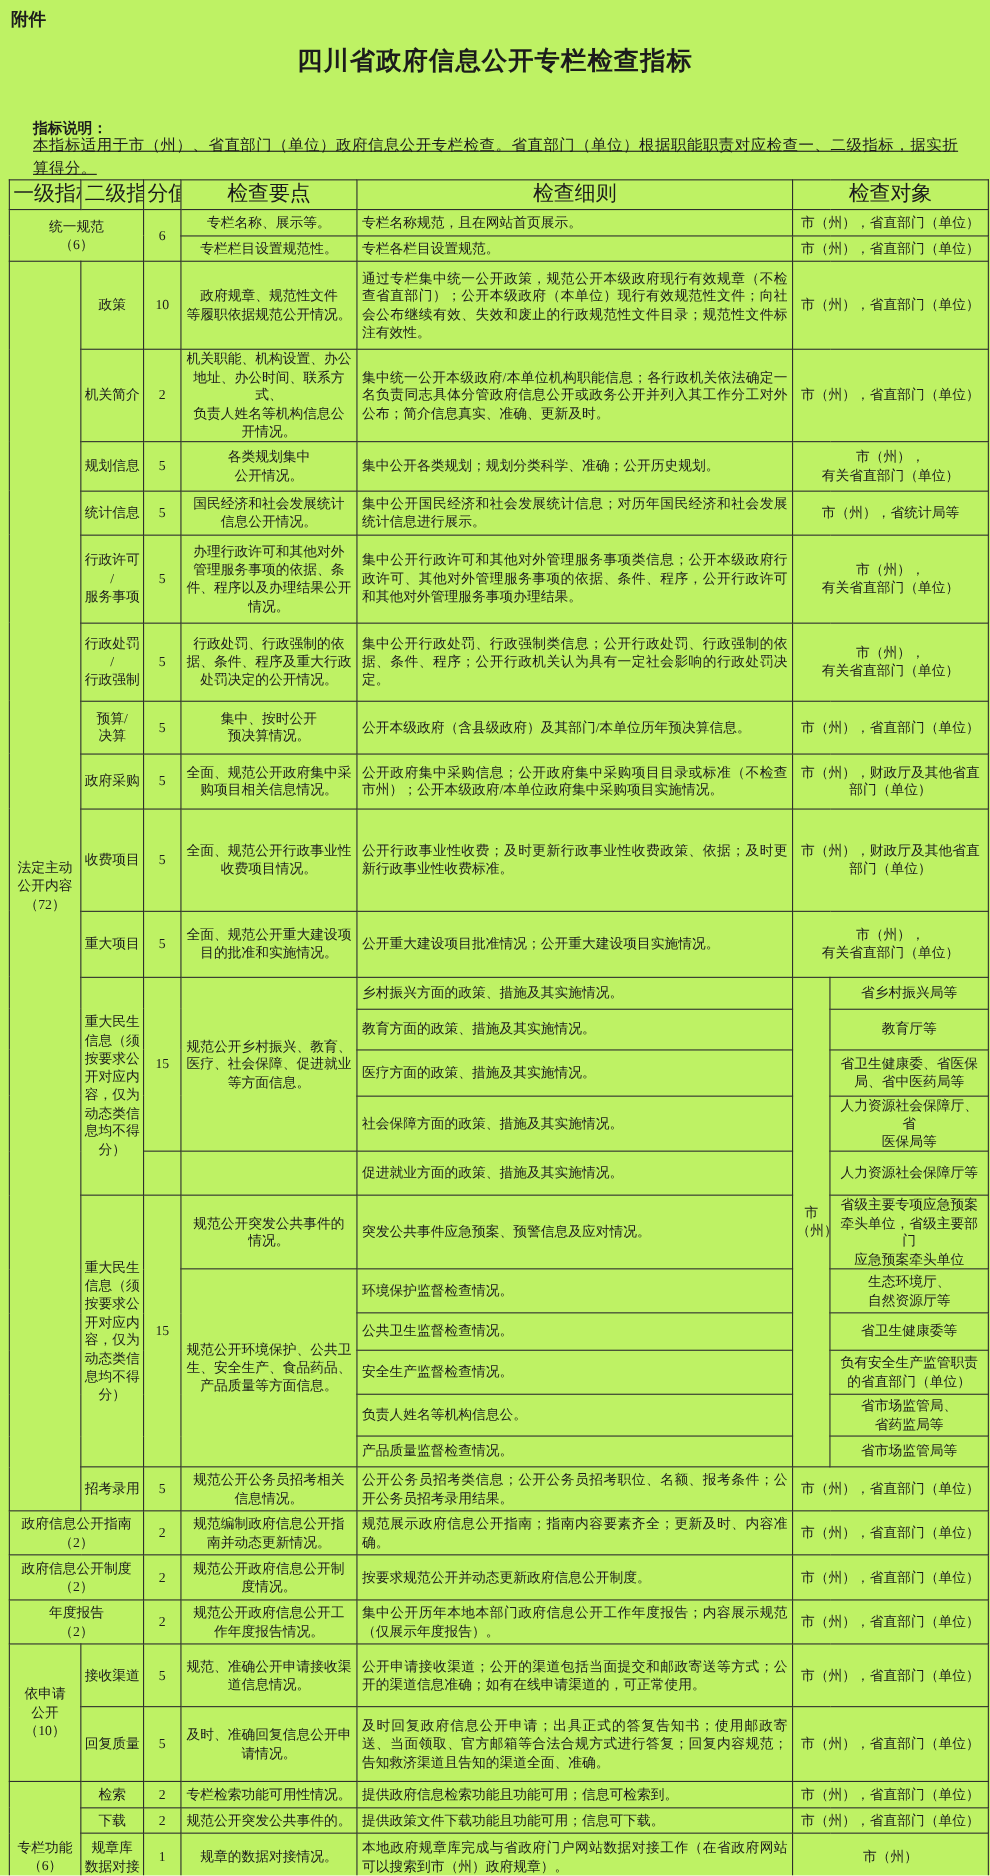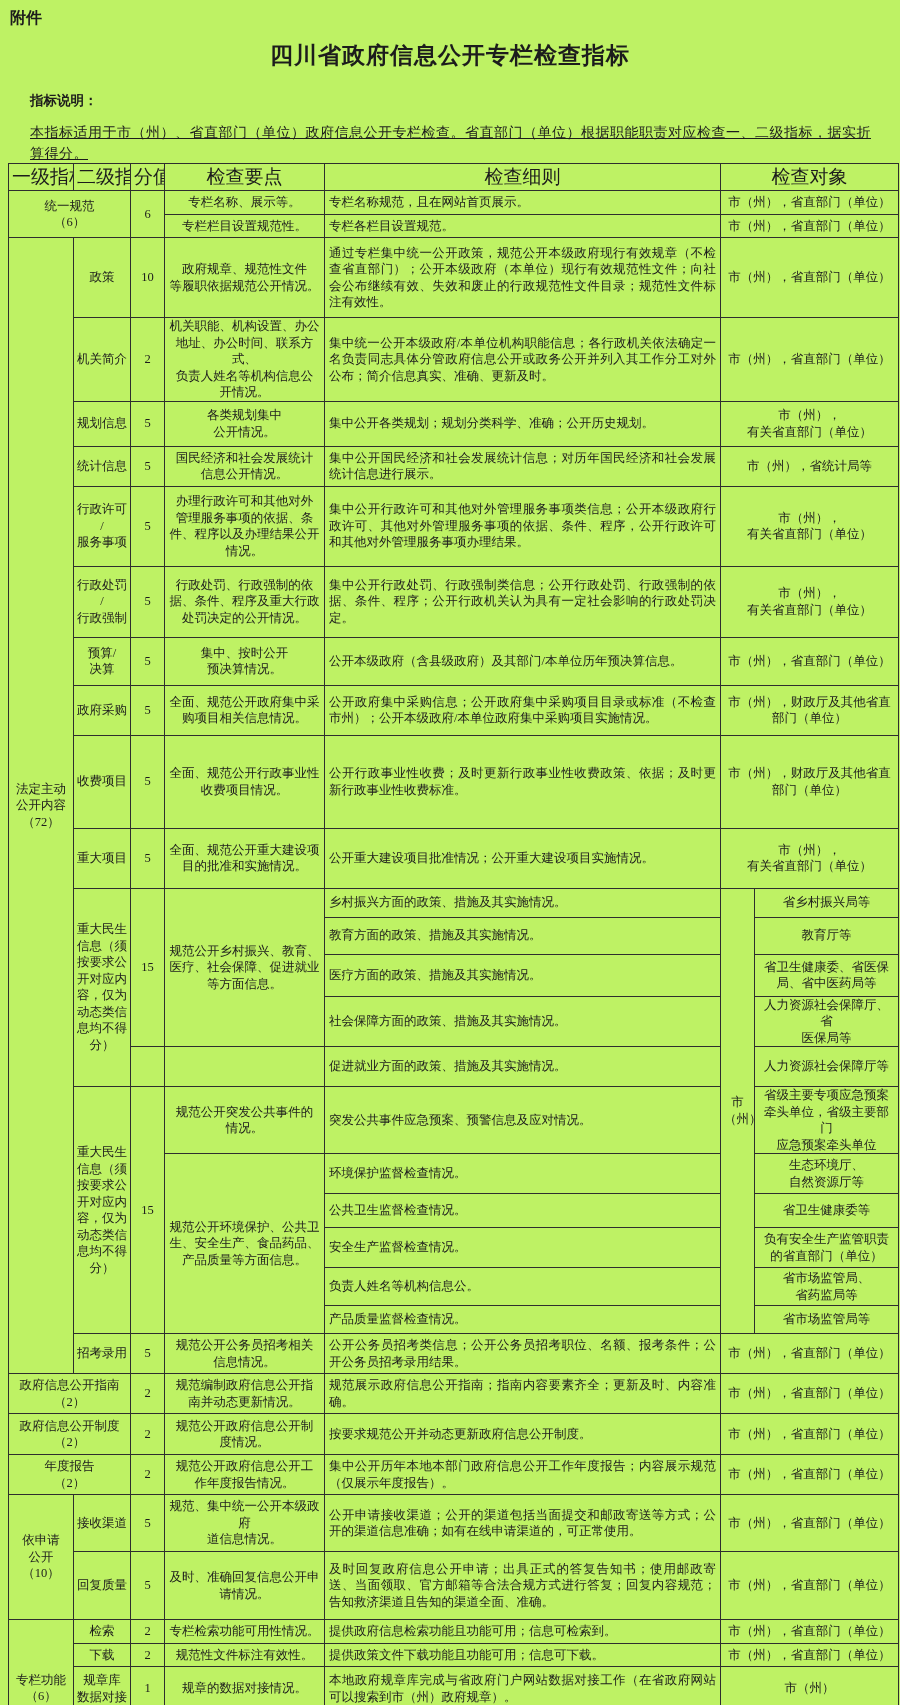--- a/index.html
+++ b/index.html
@@ -2,21 +2,21 @@
 <html><head>
 <meta charset="utf-8">
 <style>
   html,body{margin:0;padding:0;background:#ffffff;}
   .page{position:relative;width:900px;height:1705px;background:#bef264;
         font-family:"Liberation Serif","DejaVu Serif",serif;color:#1c1c1c;overflow:hidden;}
   .attach{position:absolute;left:10px;top:8px;font-size:16px;font-weight:bold;
           font-family:"Liberation Sans","DejaVu Sans",sans-serif;}
   .title{position:absolute;left:0;right:0;top:40px;text-align:center;font-size:23px;font-weight:bold;
          font-family:"Liberation Sans","DejaVu Sans",sans-serif;letter-spacing:1px;}
-  .note-h{position:absolute;left:30px;top:92px;font-size:13.5px;font-weight:bold;
+  .note-h{position:absolute;left:30px;top:108px;font-size:13.5px;font-weight:bold;
           font-family:Liberation Mono, monospace;text-align:center;}
   .note-p{position:absolute;left:30px;top:122px;width:848px;font-size:14px;line-height:1.5;letter-spacing:0.5px;text-decoration:underline;}
   table.grid{position:absolute;left:8px;top:163px;width:890px;border-collapse:collapse;table-layout:fixed;}
   .grid th,.grid td{border:1px solid #2e2e2e;padding:0 3px;font-size:12.5px;line-height:1.32;
         text-align:center;vertical-align:middle;white-space:pre-line;overflow:hidden;color:#1c1c1c;}
   .grid th{font-weight:normal;font-size:19px;white-space:nowrap;}
   .grid td.det{text-align:justify;padding:3px 4px;}
 </style>
 </head>
 <body>
@@ -267,21 +267,21 @@
       <td class="det">集中公开历年本地本部门政府信息公开工作年度报告；内容展示规范（仅展示年度报告）。</td>
       <td colspan="2">市（州），省直部门（单位）</td>
     </tr>
 
     <tr style="height:57px">
       <td rowspan="2">依申请
 公开
 （10）</td>
       <td>接收渠道</td>
       <td>5</td>
-      <td>规范、集中统一公开本级政府
+      <td>规范、准确公开申请接收渠
 道信息情况。</td>
       <td class="det">公开申请接收渠道；公开的渠道包括当面提交和邮政寄送等方式；公开的渠道信息准确；如有在线申请渠道的，可正常使用。</td>
       <td colspan="2">市（州），省直部门（单位）</td>
     </tr>
     <tr style="height:68px">
       <td>回复质量</td>
       <td>5</td>
       <td>及时、准确回复信息公开申
 请情况。</td>
       <td class="det">及时回复政府信息公开申请；出具正式的答复告知书；使用邮政寄送、当面领取、官方邮箱等合法合规方式进行答复；回复内容规范；告知救济渠道且告知的渠道全面、准确。</td>
@@ -293,21 +293,21 @@
 （6）</td>
       <td>检索</td>
       <td>2</td>
       <td>专栏检索功能可用性情况。</td>
       <td class="det">提供政府信息检索功能且功能可用；信息可检索到。</td>
       <td colspan="2">市（州），省直部门（单位）</td>
     </tr>
     <tr style="height:22px">
       <td>下载</td>
       <td>2</td>
-      <td>规范性文件标注有效性。</td>
+      <td>规范公开突发公共事件的。</td>
       <td class="det">提供政策文件下载功能且功能可用；信息可下载。</td>
       <td colspan="2">市（州），省直部门（单位）</td>
     </tr>
     <tr style="height:44px">
       <td>规章库
 数据对接</td>
       <td>1</td>
       <td>规章的数据对接情况。</td>
       <td class="det">本地政府规章库完成与省政府门户网站数据对接工作（在省政府网站可以搜索到市（州）政府规章）。</td>
       <td colspan="2">市（州）</td>

